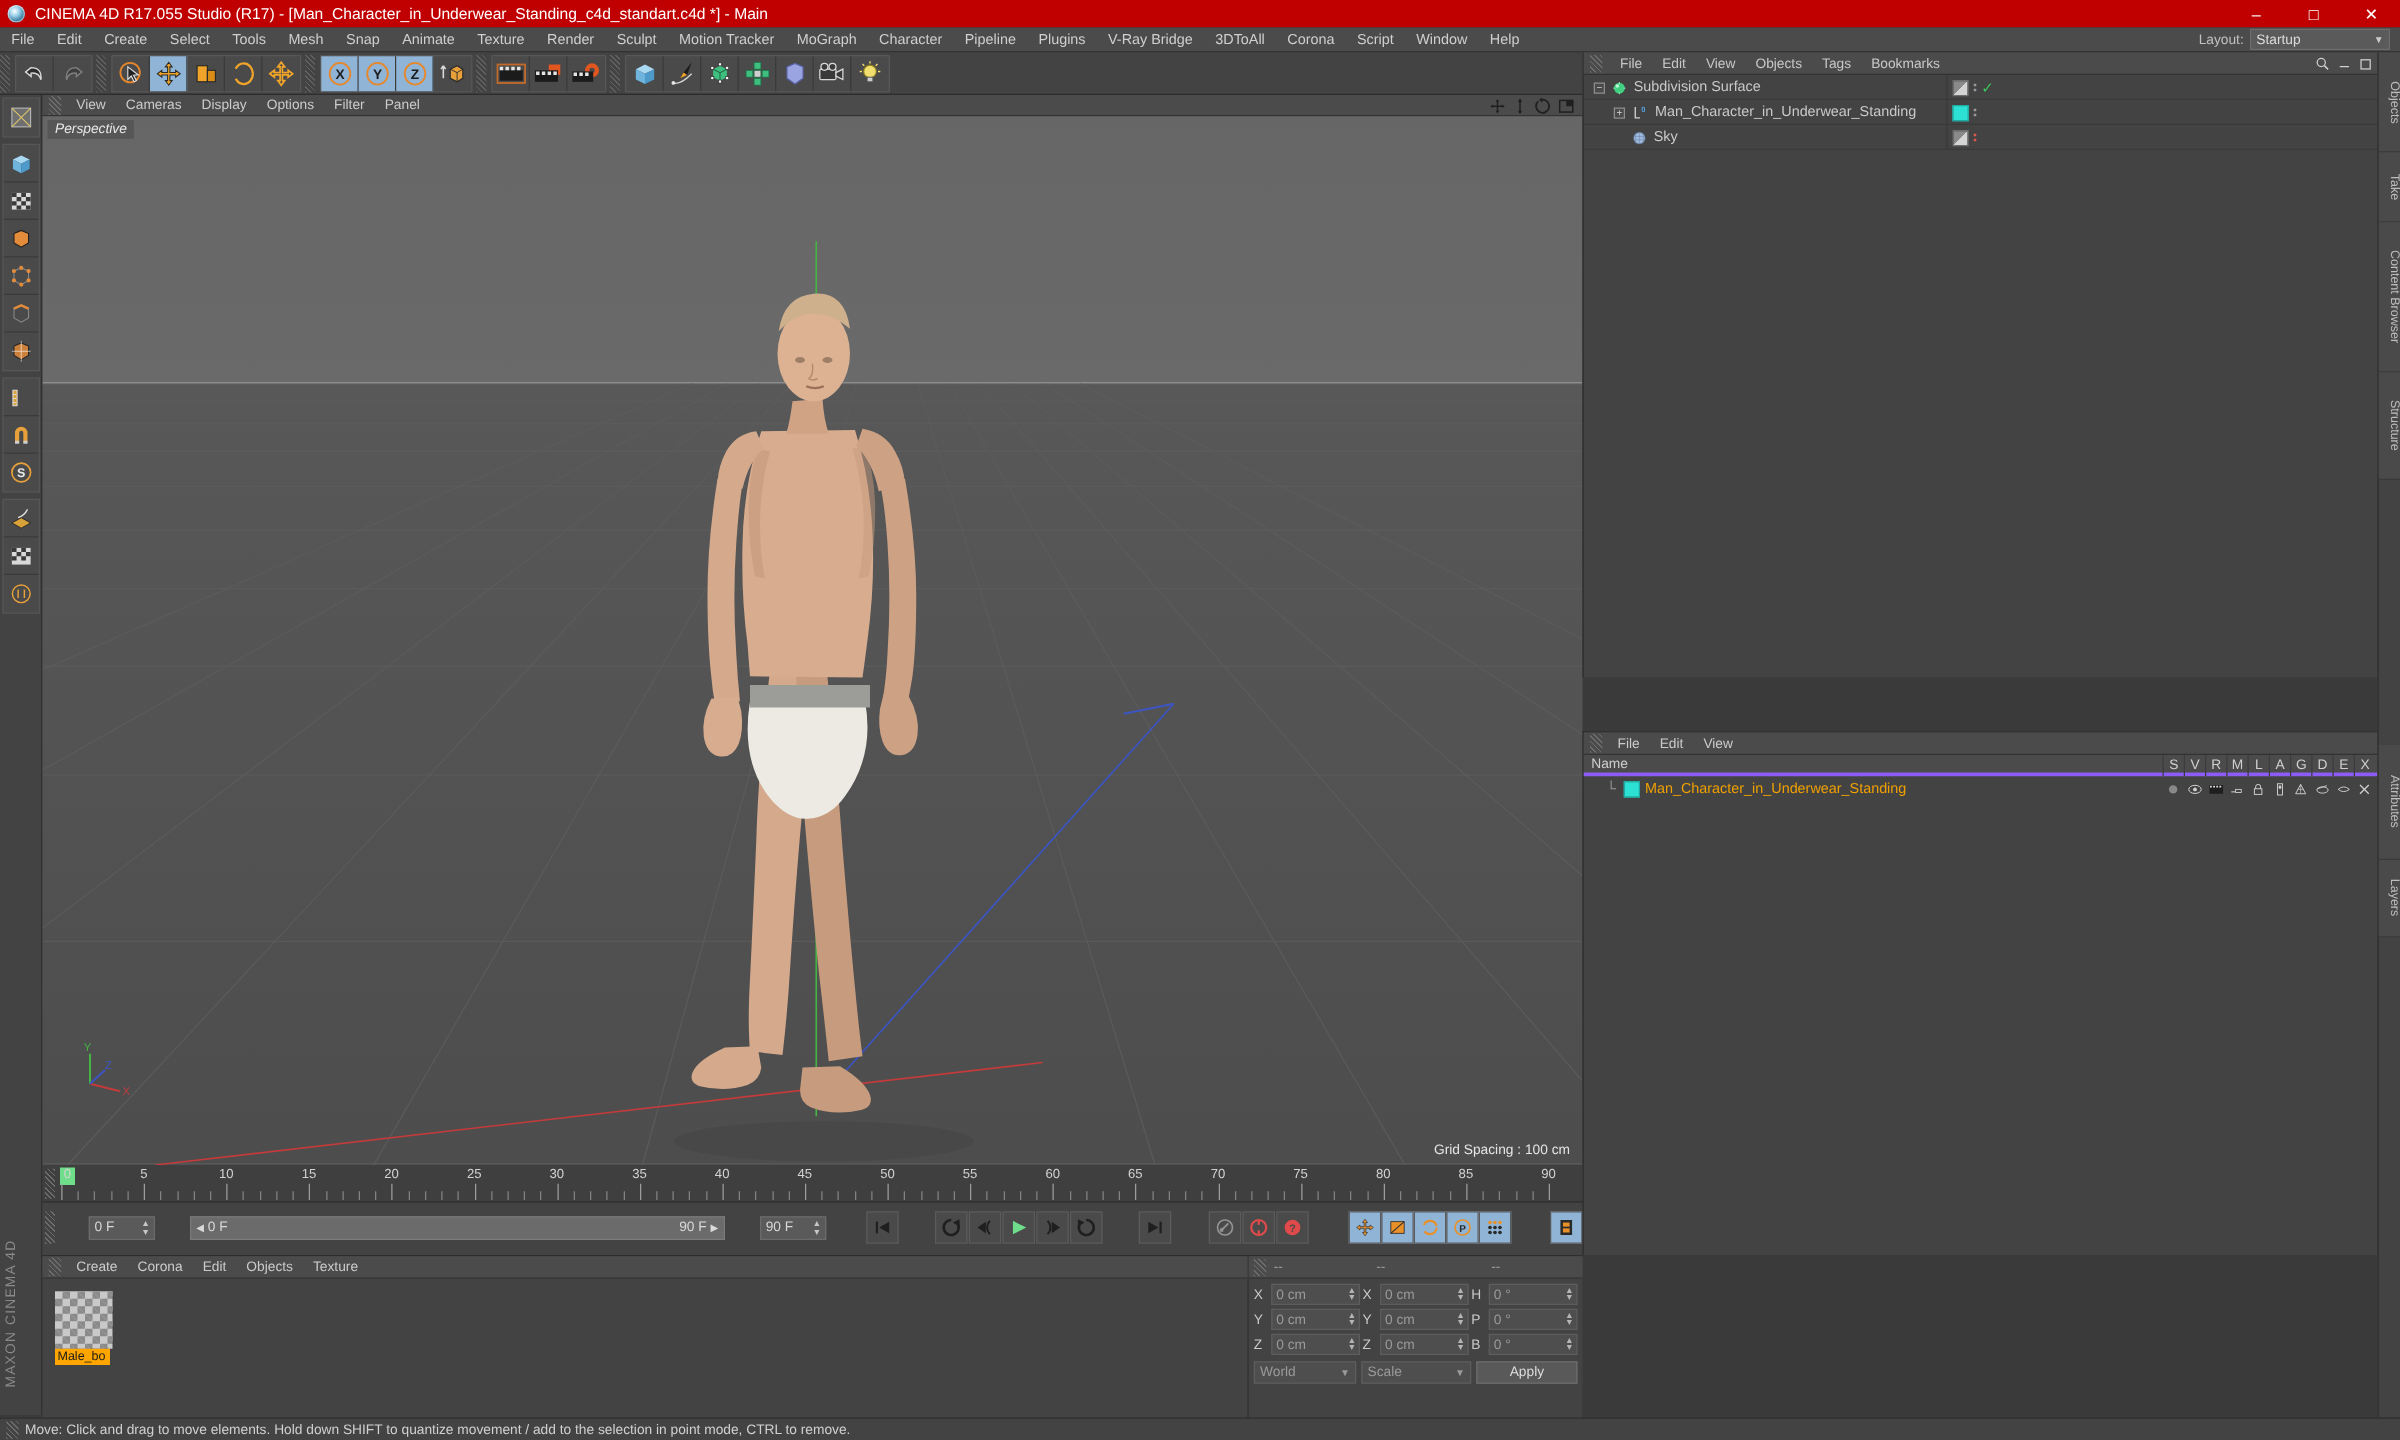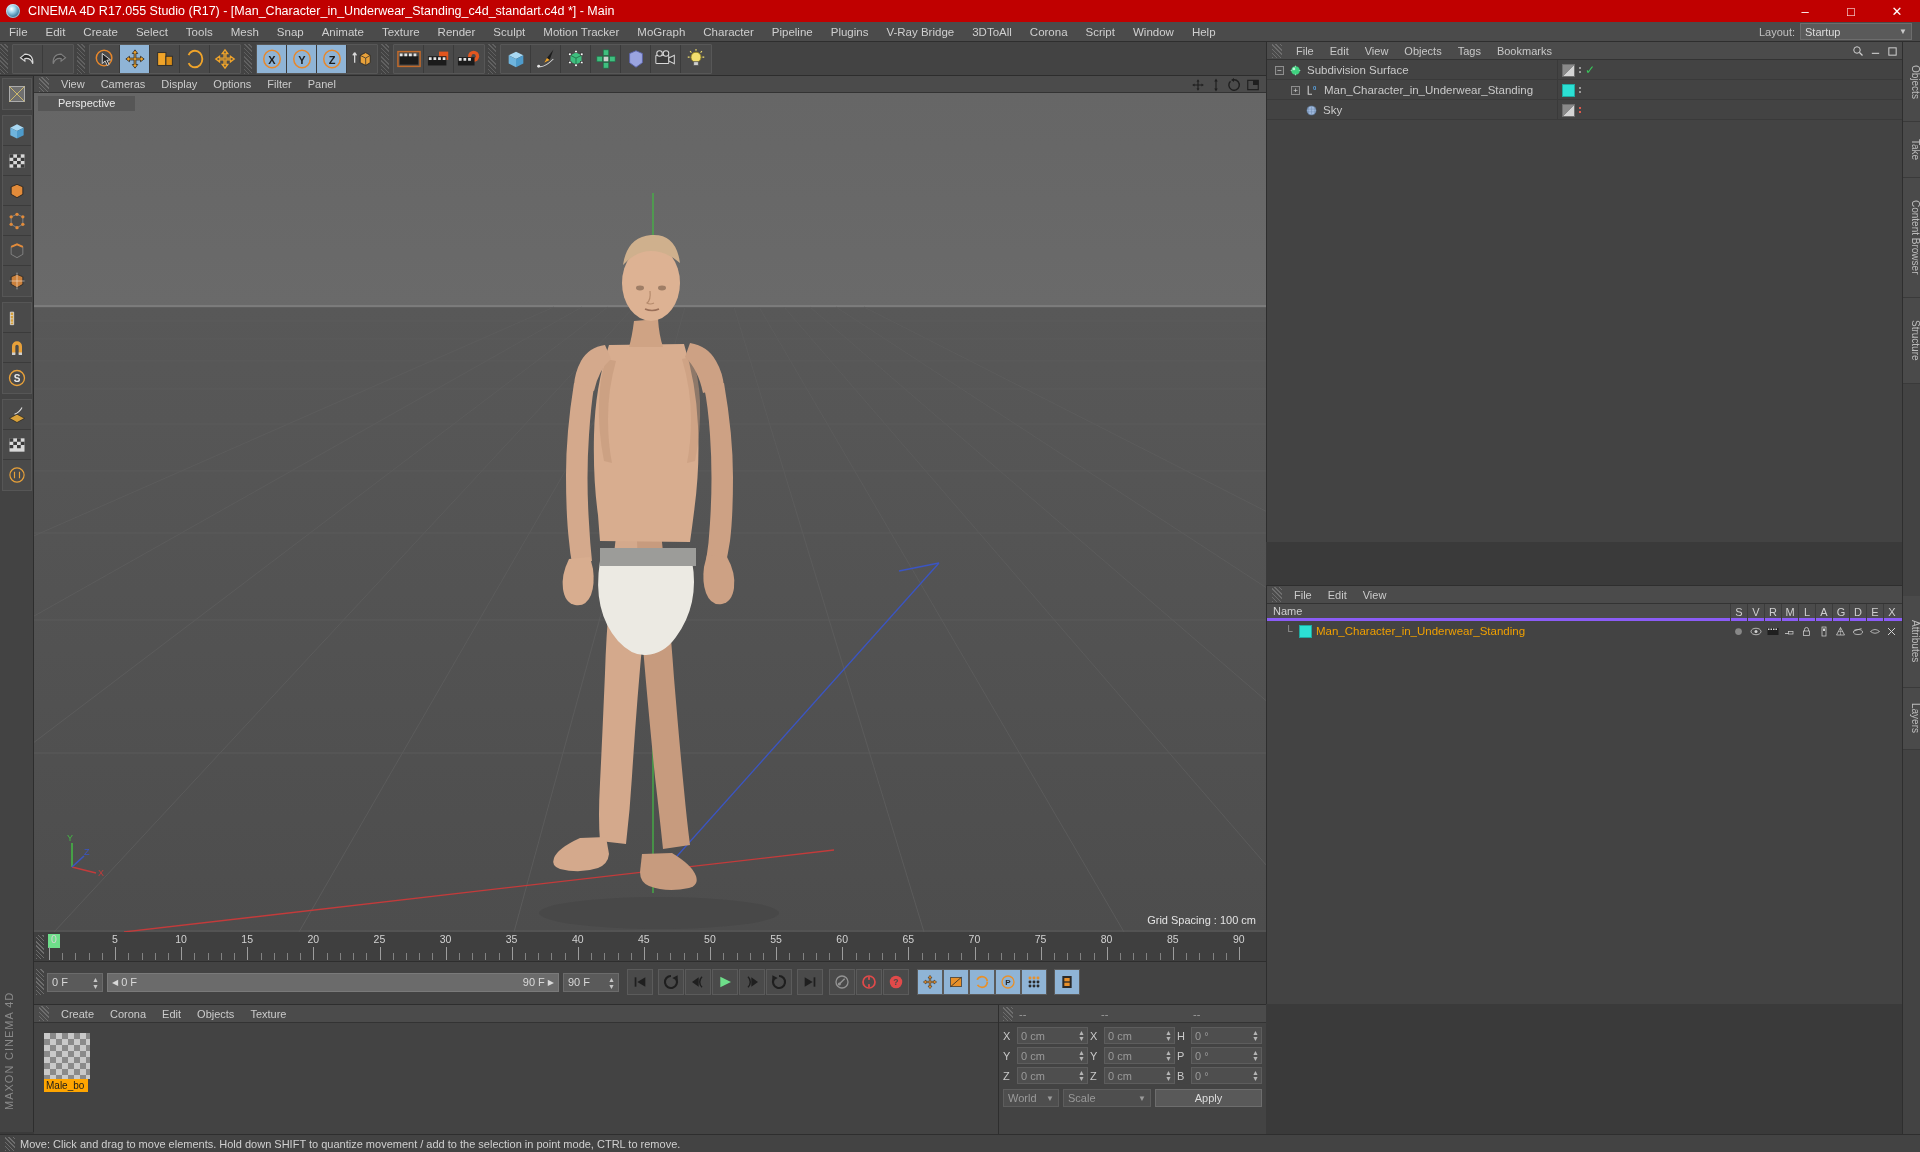--- a/index.html
+++ b/index.html
@@ -87,36 +87,36 @@
   .viewmenu { height:17px; background:#4b4b4b; display:flex; align-items:center; border-bottom:1px solid #333; }
   .viewmenu .grip { width:10px; height:15px; margin:0 4px 0 5px;
       background-image: repeating-linear-gradient(45deg,#6d6d6d 0 1px,transparent 1px 3px); }
   .viewmenu .mi { padding:0 8px; font-size:11px; color:#cbcbcb; line-height:17px; }
   .viewicons { position:absolute; right:6px; top:0px; display:flex; gap:5px; align-items:center; height:17px; }
 
   .viewport { position:absolute; left:0; top:17px; width:1232px; height:839px;
       background: linear-gradient(180deg,#666666 0%,#6a6a6a 25.5%,#585858 25.6%,#4d4d4d 100%);
       overflow:hidden; }
   .persptag { position:absolute; left:4px; top:3px; background:#565656; color:#e8e8e8;
-      font-size:11px; padding:1px 20px 2px; z-index:6; }
+      font-size:11px; padding:1px 6px 2px; z-index:6;font-style:italic; }
   .gridsvg { position:absolute; inset:0; }
   .gridspacing { position:absolute; right:10px; bottom:6px; font-size:11px; color:#e4e4e4; z-index:6;}
   .axisgizmo { position:absolute; left:26px; bottom:50px; z-index:6; }
 
   
   .timeline { position:absolute; left:34px; top:932px; width:1232px; height:72px; background:#434343; }
   .tlruler { position:absolute; left:0; top:0; width:1232px; height:30px; background:#3f3f3f;
              border-bottom:1px solid #2e2e2e; }
   .tlgrip { position:absolute; left:2px; top:3px; width:8px; height:24px;
       background-image: repeating-linear-gradient(45deg,#6d6d6d 0 1px,transparent 1px 3px); }
   .tlgreen { position:absolute; left:14px; top:2px; width:12px; height:14px; background:#6ede8a; }
   .tlnum { position:absolute; top:1px; font-size:10.5px; color:#d2d2d2; }
   .tltick { position:absolute; background:#9d9d9d; width:1px; }
   .tlbar2 { position:absolute; left:0; top:31px; width:1232px; height:38px; background:#434343;
-            display:flex; align-items:center; }
+            display:flex; align-items:center;gap:24px; }
 
   .numfield {
     height:19px; background:#5a5a5a; border:1px solid #6b6b6b; color:#d7d7d7;
     font-size:11px; display:flex; align-items:center; padding:0 4px; position:relative;
   }
   .numfield .spin { position:absolute; right:3px; top:2px; font-size:7px; line-height:7px; color:#c6c6c6; }
   .rangebar { height:19px; background:#6b6b6b; border:1px solid #7a7a7a; position:relative;
               display:flex; align-items:center; justify-content:space-between; padding:0 4px;
               font-size:11px; color:#d9d9d9; }
   .pbtn { width:26px; height:26px; display:flex; align-items:center; justify-content:center;
@@ -989,21 +989,21 @@
             <span class="spin">▲<br>▼</span>
           </span>
         <span class="coordlbl">B</span>
         <span class="cfield">
             <span>0 °</span>
             <span class="spin">▲<br>▼</span>
           </span>
       </div>
     </div>
     <div class="coordbottom">
-      <div class="csel" style="width:56px">
+      <div class="csel" style="width:82px">
         <span>World</span>
         <span style="font-size:8px">▼</span>
       </div>
       <div class="csel" style="width:88px">
         <span>Scale</span>
         <span style="font-size:8px">▼</span>
       </div>
       <div class="capply">Apply</div>
     </div>
   </div>

